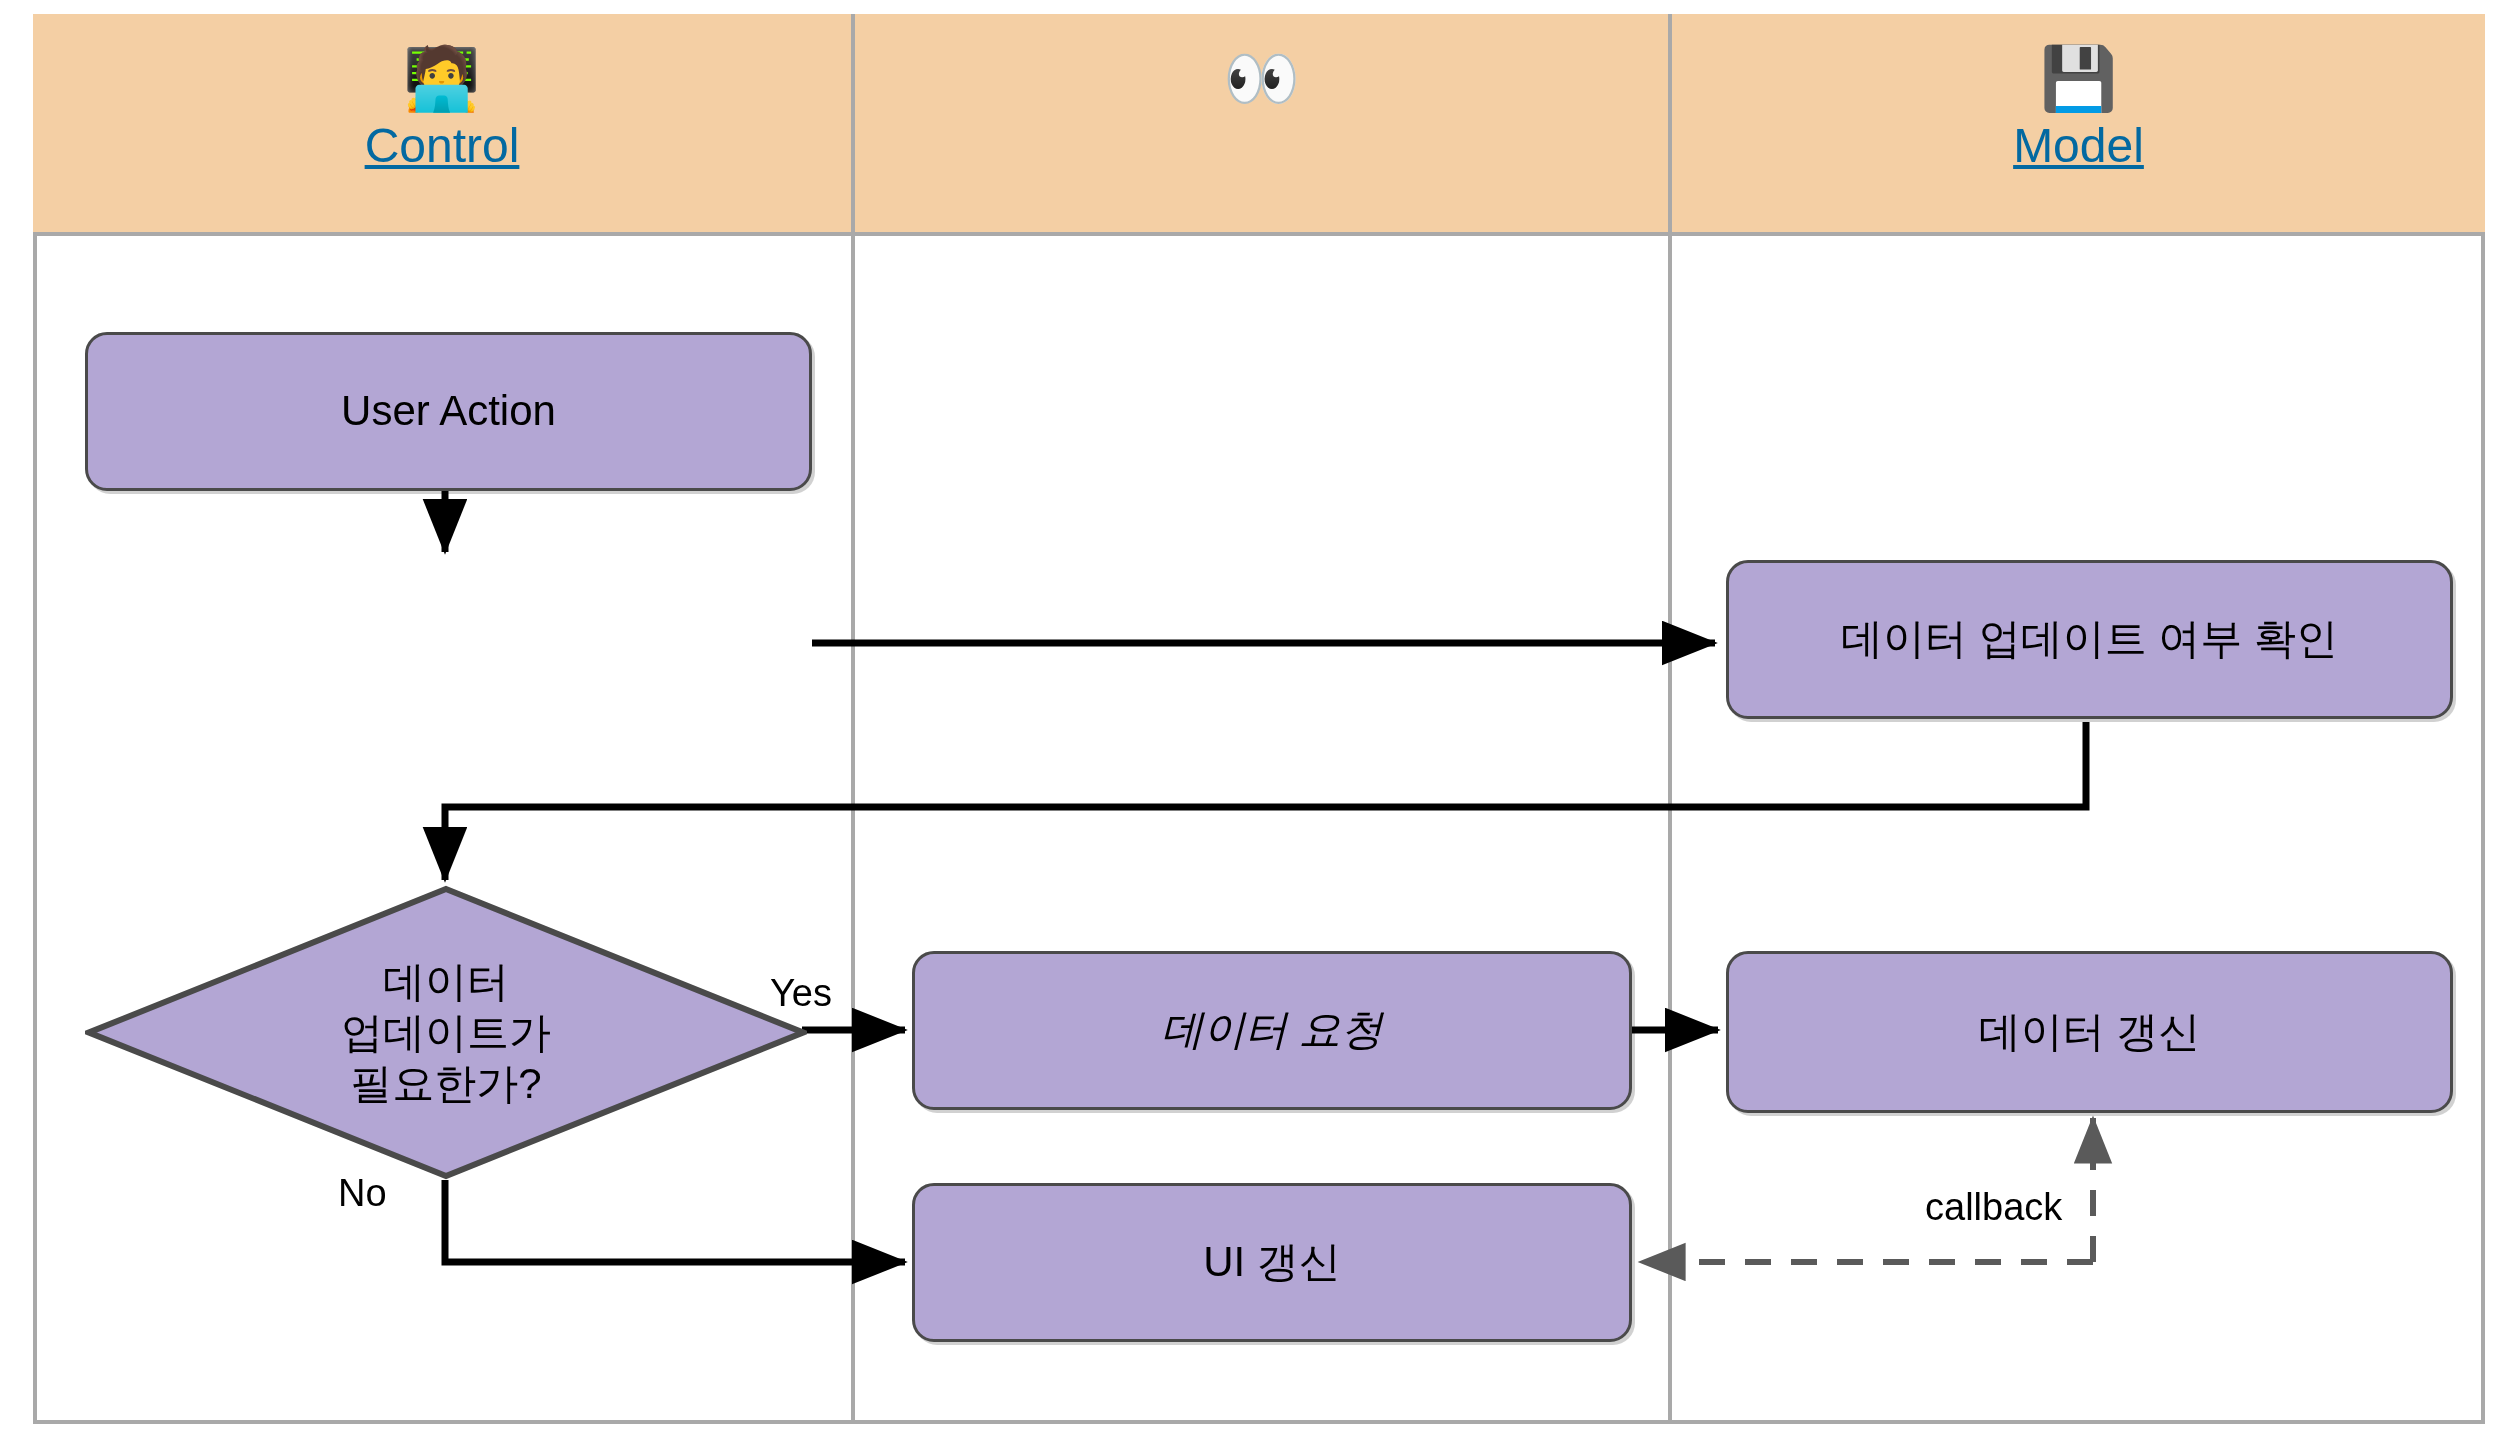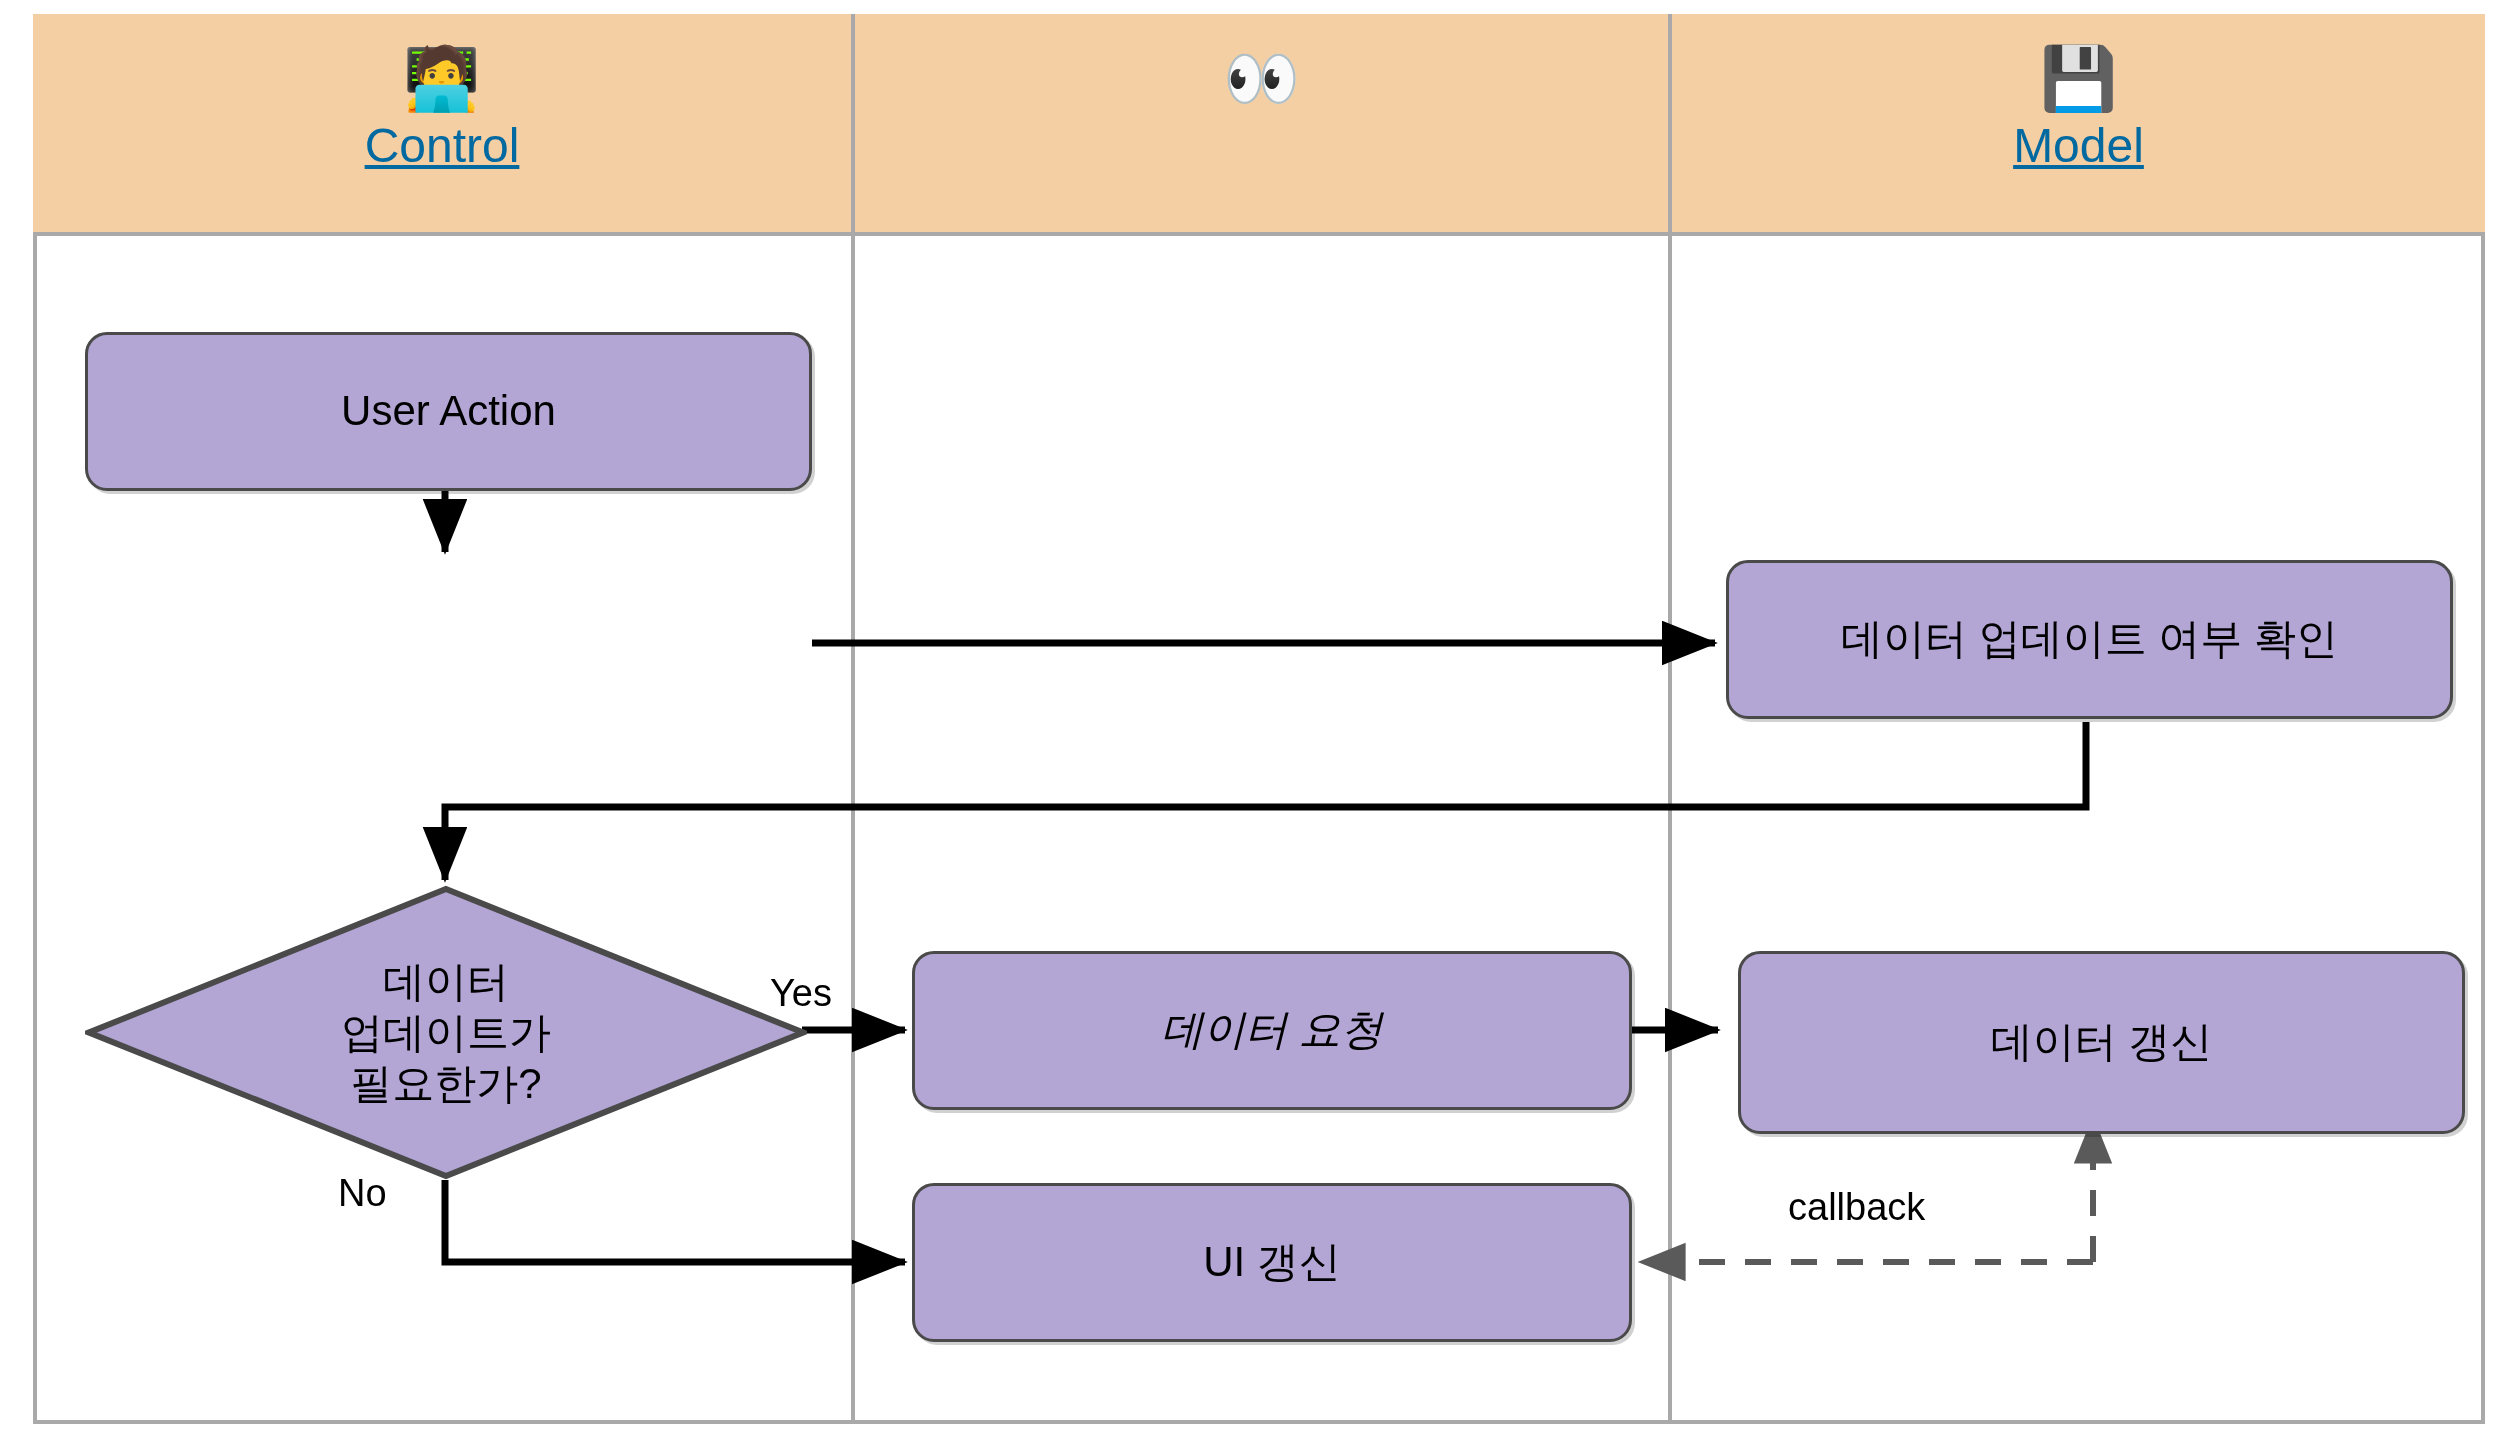--- a/index.html
+++ b/index.html
@@ -201,25 +201,25 @@
     </svg>
     <div class="diamond-label">데이터
 업데이트가
 필요한가?</div>
   </div>
 
   <div class="node" style="left:912px; top:951px; width:720px; height:159px;font-style:italic;">
     <span class="node-text">데이터 요청</span>
   </div>
 
-  <div class="node" style="left:1726px; top:951px; width:727px; height:183px;margin-left:12px;">
+  <div class="node" style="left:1726px; top:951px; width:727px; height:162px;">
     <span class="node-text">데이터 갱신</span>
   </div>
 
   <div class="node" style="left:912px; top:1183px; width:720px; height:159px;">
     <span class="node-text">UI 갱신</span>
   </div>
 
   <div class="edge-label" style="left:770px; top:972px;">Yes</div>
   <div class="edge-label" style="left:338px; top:1172px;">No</div>
-  <div class="edge-label" style="left:1788px; top:1186px;">callback</div>
+  <div class="edge-label" style="left:1925px; top:1186px;">callback</div>
 
 </div>
 
 </body></html>

